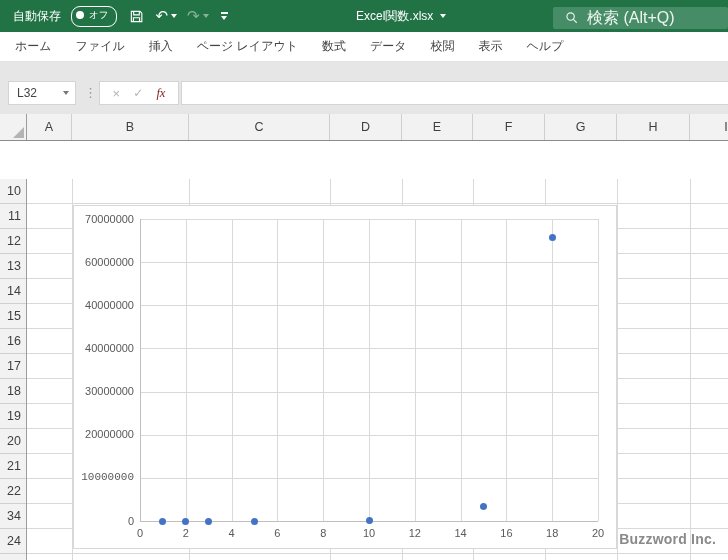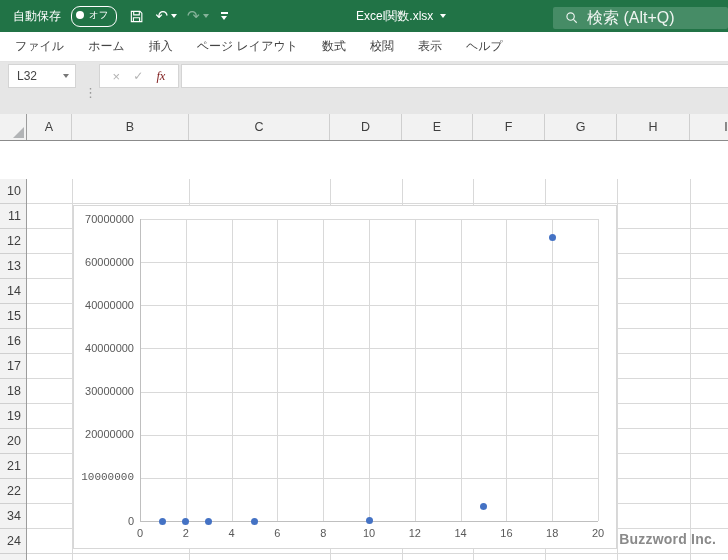--- a/index.html
+++ b/index.html
@@ -28,21 +28,21 @@
              border-radius:2px;display:flex;align-items:center;gap:8px;padding-left:12px;box-sizing:border-box;}
   .searchbox .ph{font-size:16px;color:#eef4f0;}
 
   
   .tabrow{position:absolute;top:32px;left:0;right:0;height:30px;background:#fff;
           border-bottom:1px solid #e3e3e3;display:flex;align-items:center;padding-left:3px;box-sizing:border-box;}
   .tab{padding:6px 12px;font-size:12px;color:#444;white-space:nowrap;}
 
   
   .fstrip{position:absolute;top:62px;left:0;right:0;height:52px;background:#e6e6e6;}
-  .fbox{position:absolute;top:2px;height:24px;background:#fff;border:1px solid #d4d4d4;box-sizing:border-box;}
+  .fbox{position:absolute;top:19px;height:24px;background:#fff;border:1px solid #d4d4d4;box-sizing:border-box;}
   .namebox{left:8px;width:68px;display:flex;align-items:center;justify-content:space-between;
            padding:0 6px 0 8px;font-size:12px;color:#444;}
   .nb-arrow{width:0;height:0;border-left:3.5px solid transparent;border-right:3.5px solid transparent;
             border-top:4px solid #777;}
   .dots{position:absolute;left:84px;top:22px;color:#9a9a9a;font-size:13px;line-height:1.4;}
   .fxbox{left:99px;width:80px;display:flex;align-items:center;justify-content:space-around;padding:0 6px;}
   .fx-x{color:#b3b3b3;font-size:13px;}
   .fx-check{color:#b3b3b3;font-size:12px;}
   .fx-fx{color:#7f1d1d;font-size:12.5px;font-style:italic;font-family:"Liberation Serif","DejaVu Serif",serif;}
   .fbar{left:181px;right:0;border-right:none;}
@@ -119,25 +119,26 @@
     <div class="searchbox">
       <svg width="14" height="14" viewBox="0 0 16 16">
         <circle cx="6.4" cy="6.4" r="4.2" fill="none" stroke="#eef4f0" stroke-width="1.3"></circle>
         <line x1="9.6" y1="9.6" x2="13.4" y2="13.4" stroke="#eef4f0" stroke-width="1.3"></line>
       </svg>
       <span class="ph">検索 (Alt+Q)</span>
     </div>
   </div>
 
   <div class="tabrow">
+      <div class="tab">ホーム</div>
       <div class="tab">ファイル</div>
-      <div class="tab">ホーム</div>
       <div class="tab">挿入</div>
       <div class="tab">ページ レイアウト</div>
       <div class="tab">数式</div>
+      <div class="tab">データ</div>
       <div class="tab">校閲</div>
       <div class="tab">表示</div>
       <div class="tab">ヘルプ</div>
     </div>
 
   <div class="fstrip">
     <div class="fbox namebox">
       <span>L32</span>
       <span class="nb-arrow"></span>
     </div>

